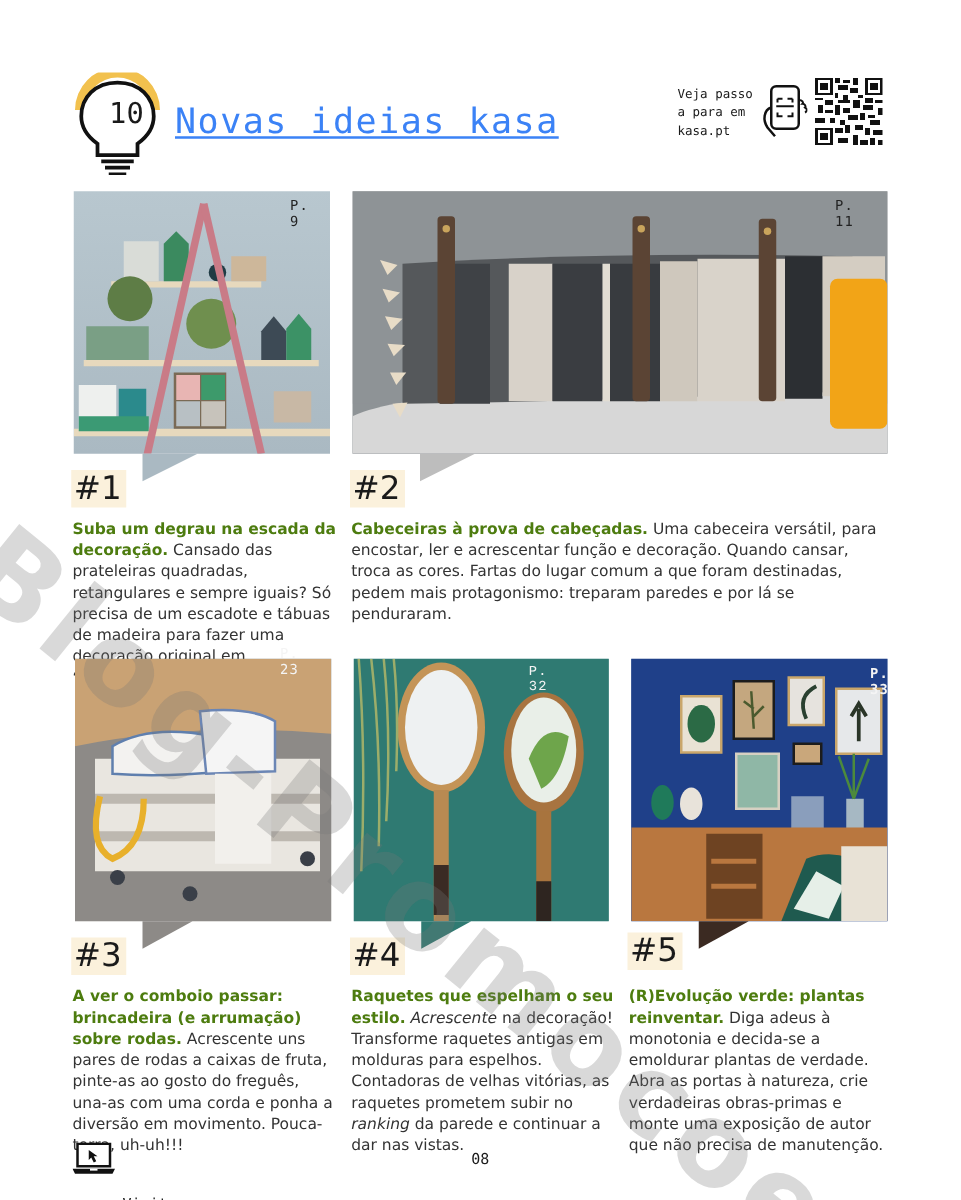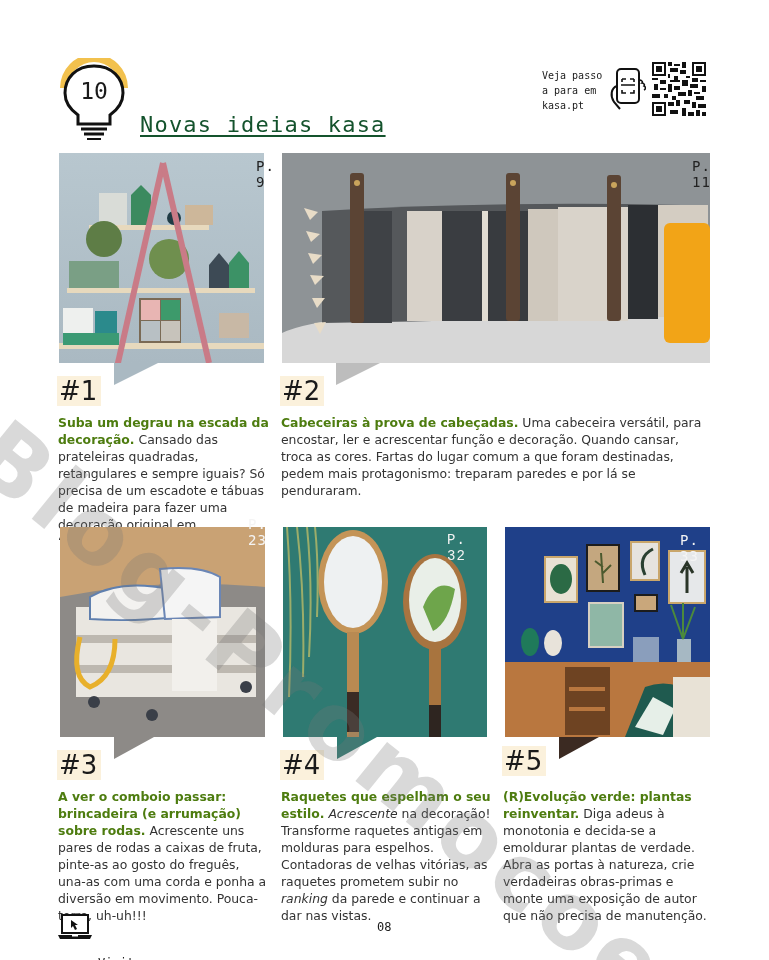--- a/index.html
+++ b/index.html
@@ -3,32 +3,32 @@
   <meta charset="utf-8">
   <style>
     * { box-sizing: border-box; margin: 0; padding: 0; }
     html, body { width: 769px; height: 960px; background: #ffffff; overflow: hidden; }
     body { position: relative; font-family: "DejaVu Sans", sans-serif; color: #1a1a1a; }
 
     .mono { font-family: "DejaVu Sans Mono", "Liberation Mono", monospace; }
 
     
     .bulb { position: absolute; left: 56px; top: 58px; width: 76px; height: 82px; }
-    .title { position: absolute; left: 140px; top: 82px; font-size: 22px; line-height: 29px; letter-spacing: 1.2px; color: #14532d; margin-top: 28px; }
+    .title { position: absolute; left: 140px; top: 82px; font-size: 28px; line-height: 29px; letter-spacing: 1.2px; color: #3b82f6; }
     .title span { display: block; text-decoration: underline; text-decoration-thickness: 2px; text-underline-offset: 3px; }
 
     .qr-text { position: absolute; left: 542px; top: 68px; font-size: 10px; line-height: 15px; color: #1a1a1a; }
     .phone-icon { position: absolute; left: 608px; top: 66px; width: 38px; height: 44px; }
     .qr { position: absolute; left: 652px; top: 62px; width: 54px; height: 54px; }
 
     
     .card { position: absolute; }
     .photo { position: absolute; overflow: hidden; }
     .tail { position: absolute; width: 0; height: 0; }
-    .page-ref { position: absolute; font-size: 14px; letter-spacing: 1px; margin-left: 24px; }
+    .page-ref { position: absolute; font-size: 11px; letter-spacing: 1px; }
     .num { position: absolute; font-size: 26px; line-height: 30px; background: #fbf1dc; padding: 0 4px 0 2px; color: #1a1a1a; font-family: "DejaVu Sans", sans-serif; }
     .desc { position: absolute; font-size: 12.4px; line-height: 17px; color: #333; }
     .desc b { color: #4d7c0f; font-weight: bold; }
 
     
     .watermark { position: absolute; left: 30px; top: 120px; width: 780px; height: 640px; pointer-events: none; }
     .watermark span {
       position: absolute; left: -10px; top: 280px;
       transform: rotate(39deg); transform-origin: left top;
       font-size: 92px; font-weight: bold; color: rgba(120,120,120,0.28);
@@ -43,21 +43,21 @@
 </head>
 <body>
 
 <svg class="bulb" viewBox="0 0 76 82">
   <path d="M4 30 A34 34 0 0 1 72 30 L64 30 A26 26 0 0 0 12 30 Z" fill="#f2c14e"></path>
   <path d="M38 8 C20 8 9 20 9 35 C9 45 15 52 22 57 L22 66 L54 66 L54 57 C61 52 67 45 67 35 C67 20 56 8 38 8 Z" fill="#fff" stroke="#111" stroke-width="3"></path>
   <line x1="25" y1="71" x2="51" y2="71" stroke="#111" stroke-width="3"></line>
   <line x1="28" y1="76" x2="48" y2="76" stroke="#111" stroke-width="3"></line>
   <line x1="31" y1="81" x2="45" y2="81" stroke="#111" stroke-width="2"></line>
 </svg>
-<div class="mono" style="position:absolute;left:73px;top:78px;font-size:23px;width:42px;text-align:center;">10</div>
+<div class="mono" style="position:absolute;left:73px;top:78px;font-size:23px;width:42px;text-align:right;">10</div>
 
 <div class="title mono">
   <span>Novas ideias kasa</span>
 </div>
 
 <div class="qr-text mono">
   <div>Veja passo</div>
   <div>a para em</div>
   <div>kasa.pt</div>
 </div>
@@ -275,21 +275,21 @@
       <rect x="0" y="135" width="205" height="75" fill="#b9773f"></rect>
       <rect x="60" y="140" width="45" height="68" fill="#6e4322"></rect>
       <rect x="64" y="160" width="36" height="4" fill="#b9773f"></rect>
       <rect x="64" y="180" width="36" height="4" fill="#b9773f"></rect>
       <path d="M120 210 L140 160 Q165 150 192 168 L200 210 Z" fill="#1f5a4f"></path>
       <path d="M130 200 L148 170 L170 182 L158 208 Z" fill="#e6efe8"></path>
       <rect x="168" y="150" width="37" height="60" fill="#e8e2d6"></rect>
     </svg>
   </div>
   <div class="tail" style="left:559px;top:737px;border-top:22px solid #3b2a22;border-right:40px solid transparent;"></div>
-  <div class="page-ref mono" style="left:656px;top:532px;color:#f4f4f4;">P. 33</div>
+  <div class="page-ref mono" style="left:696px;top:532px;color:#f4f4f4;font-weight:bold;">P. 33</div>
   <div class="num" style="left:502px;top:746px;">#5</div>
   <div class="desc" style="left:503px;top:788px;width:212px;">
     <b>(R)Evolução verde: plantas reinventar.</b>
     <span>Diga adeus à monotonia e decida-se a emoldurar plantas de verdade. Abra as portas à natureza, crie verdadeiras obras-primas e monte uma exposição de autor que não precisa de manutenção.</span>
   </div>
 </div>
 
 <div class="watermark">
   <span>Blog-Promocoes.com</span>
 </div>

